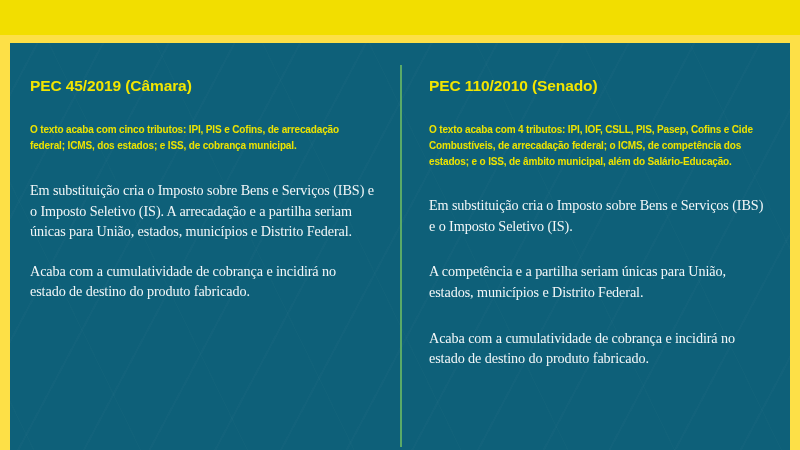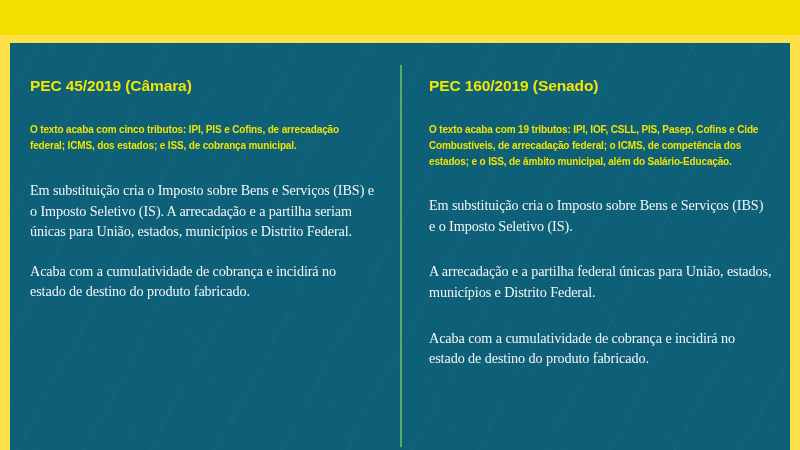--- a/index.html
+++ b/index.html
@@ -137,22 +137,22 @@
     <div class="columns">
 
       <div class="column column-left">
         <h2 class="col-title">PEC 45/2019 (Câmara)</h2>
         <p class="col-highlight">O texto acaba com cinco tributos: IPI, PIS e Cofins, de arrecadação federal; ICMS, dos estados; e ISS, de cobrança municipal.</p>
         <p class="col-body">Em substituição cria o Imposto sobre Bens e Serviços (IBS) e o Imposto Seletivo (IS). A arrecadação e a partilha seriam únicas para União, estados, municípios e Distrito Federal.</p>
         <p class="col-body">Acaba com a cumulatividade de cobrança e incidirá no estado de destino do produto fabricado.</p>
       </div>
 
       <div class="column column-right">
-        <h2 class="col-title">PEC 160/2019 (Senado)</h2>
-        <p class="col-highlight">O texto acaba com 19 tributos: IPI, IOF, CSLL, PIS, Pasep, Cofins e Cide Combustíveis, de arrecadação federal; o ICMS, de competência dos estados; e o ISS, de âmbito municipal, além do Salário-Educação.</p>
+        <h2 class="col-title">PEC 110/2010 (Senado)</h2>
+        <p class="col-highlight">O texto acaba com 4 tributos: IPI, IOF, CSLL, PIS, Pasep, Cofins e Cide Combustíveis, de arrecadação federal; o ICMS, de competência dos estados; e o ISS, de âmbito municipal, além do Salário-Educação.</p>
         <p class="col-body">Em substituição cria o Imposto sobre Bens e Serviços (IBS) e o Imposto Seletivo (IS).</p>
-        <p class="col-body">A arrecadação e a partilha federal únicas para União, estados, municípios e Distrito Federal.</p>
+        <p class="col-body">A competência e a partilha seriam únicas para União, estados, municípios e Distrito Federal.</p>
         <p class="col-body">Acaba com a cumulatividade de cobrança e incidirá no estado de destino do produto fabricado.</p>
       </div>
 
     </div>
   </div>
 </div>
 
 </body></html>

